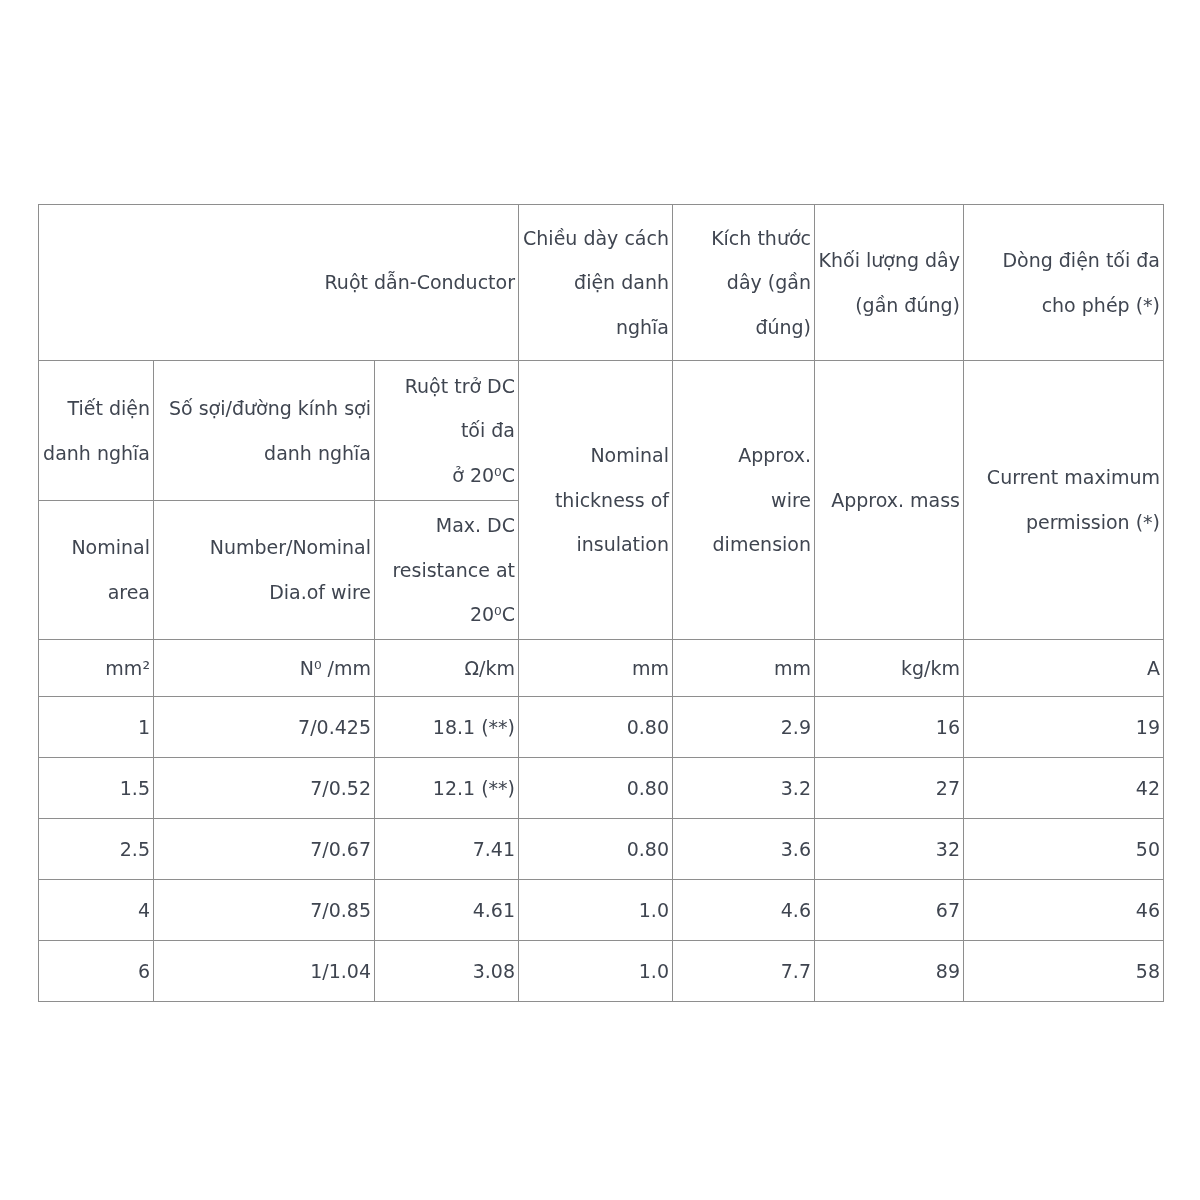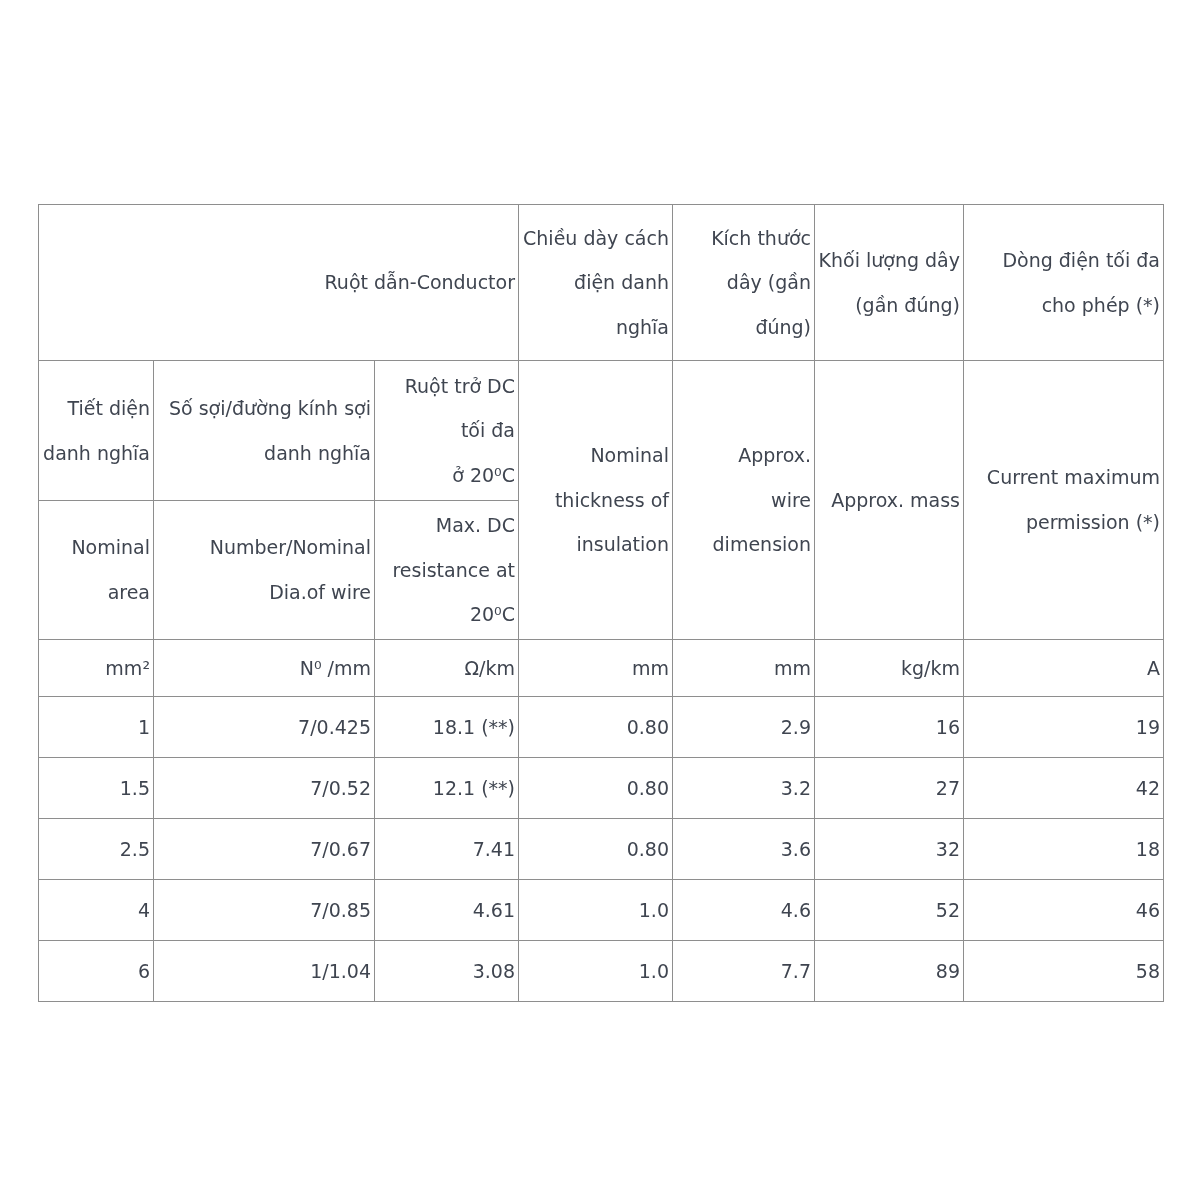--- a/index.html
+++ b/index.html
@@ -114,29 +114,29 @@
       <td class="dt">27</td>
       <td class="dt">42</td>
     </tr>
     <tr class="r-data">
       <td class="dt">2.5</td>
       <td class="dt">7/0.67</td>
       <td class="dt">7.41</td>
       <td class="dt">0.80</td>
       <td class="dt">3.6</td>
       <td class="dt">32</td>
-      <td class="dt">18</td>
+      <td class="dt">50</td>
     </tr>
     <tr class="r-data">
       <td class="dt">4</td>
       <td class="dt">7/0.85</td>
       <td class="dt">4.61</td>
       <td class="dt">1.0</td>
       <td class="dt">4.6</td>
-      <td class="dt">52</td>
+      <td class="dt">67</td>
       <td class="dt">46</td>
     </tr>
     <tr class="r-data">
       <td class="dt">6</td>
       <td class="dt">1/1.04</td>
       <td class="dt">3.08</td>
       <td class="dt">1.0</td>
       <td class="dt">7.7</td>
       <td class="dt">89</td>
       <td class="dt">58</td>

